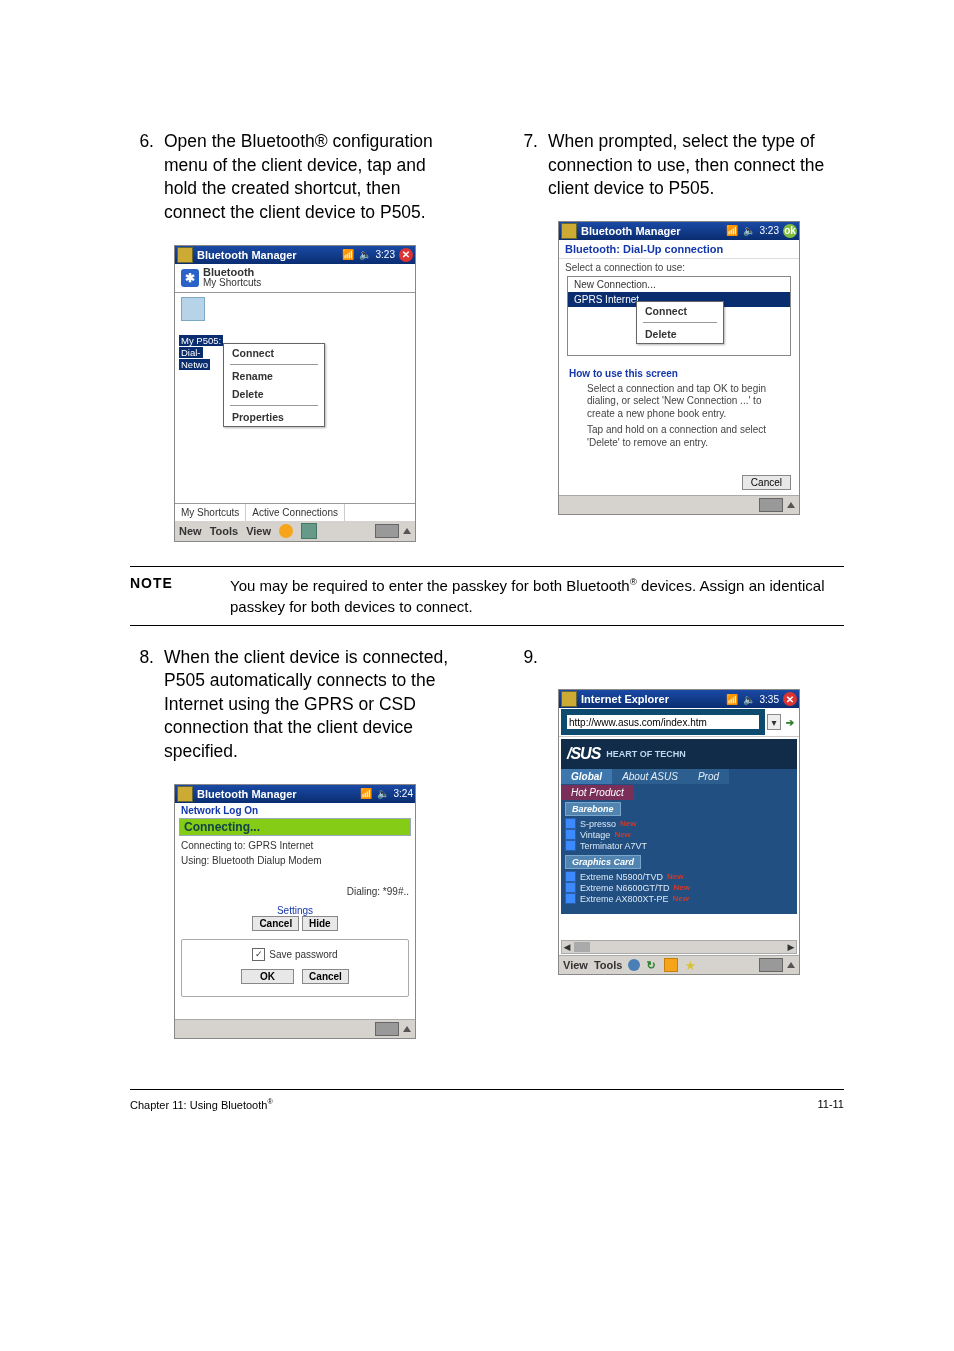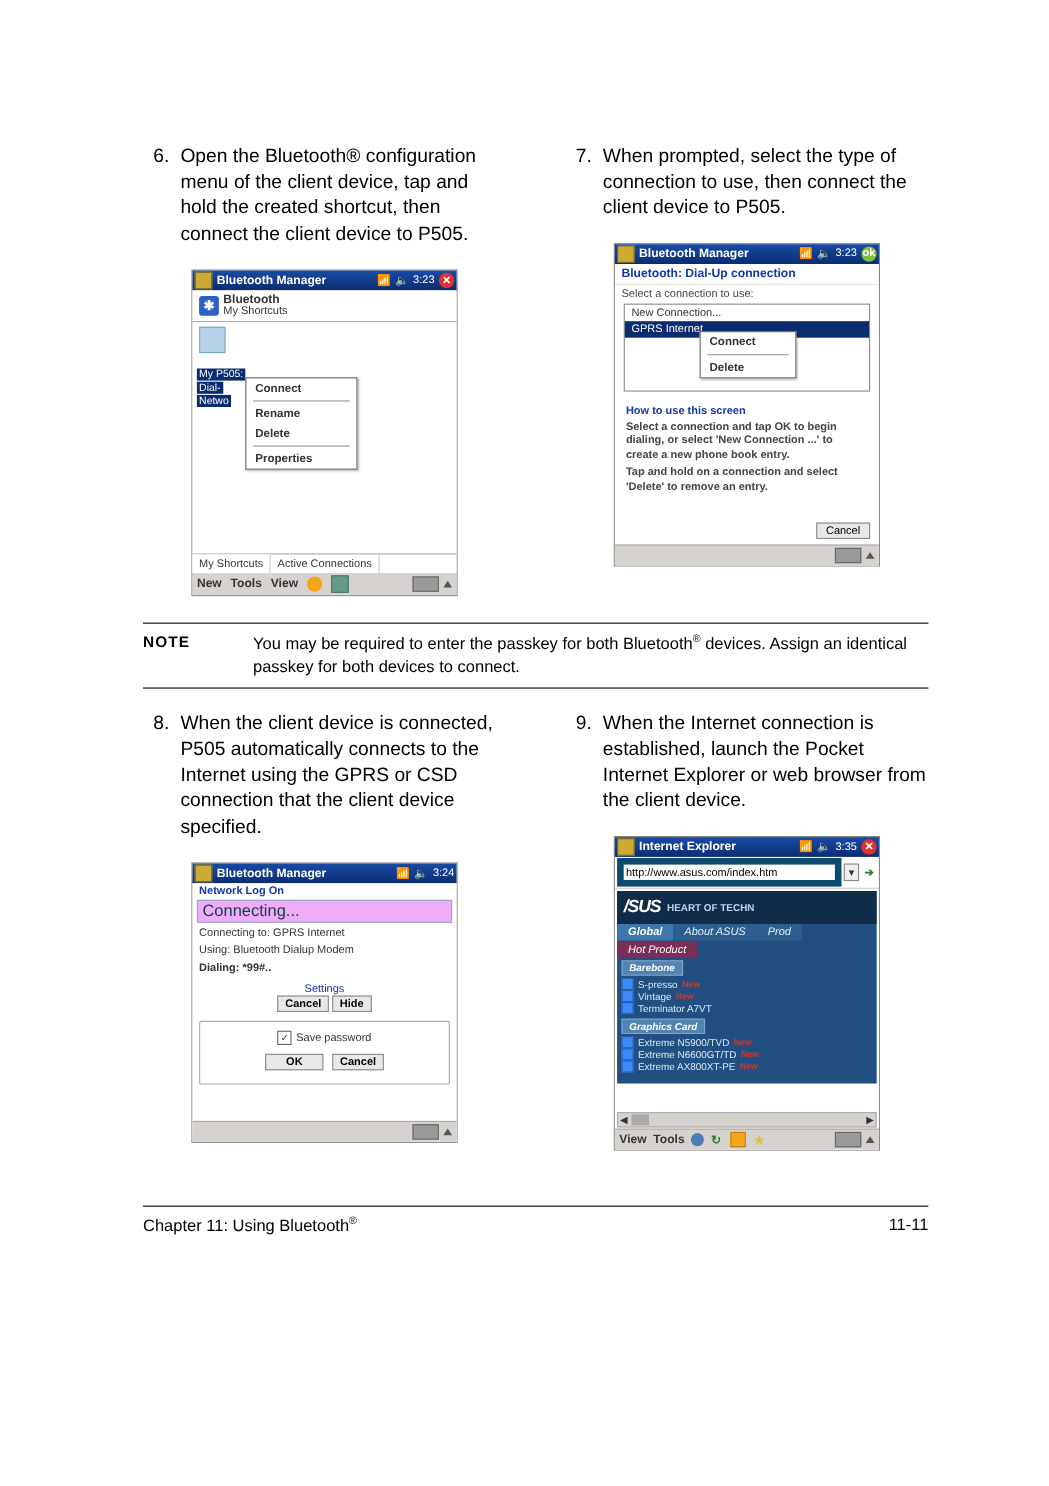--- a/index.html
+++ b/index.html
@@ -183,21 +183,21 @@
   .ctxmenu2 div { padding: 3px 8px; font-weight: bold;}
   .ctxmenu2 hr { margin: 2px 6px; border:none; border-top:1px solid #999;}
   .group-lbl {
     color: #1336aa;
     font-weight: bold;
     font-size: 10px;
     margin: 12px 10px 2px 10px;
     display:block;
     position: relative;
   }
-  .help-text { font-size: 10px; color:#444; margin: 4px 10px; line-height:1.25;font-weight:bold;}
+  .help-text { font-size: 10px; color:#444; margin: 4px 28px; line-height:1.25;}
   .cancel-btn7 {
     position: absolute; right: 8px; bottom: 24px;
     font-size: 10px; padding: 1px 8px;
     border: 1px solid #888; background: #e8e8e8;
   }
   .barbottom {
     position:absolute; bottom:0; left:0; right:0;
     height: 18px;
     background: #d6d3ce;
     border-top: 1px solid #aaa;
@@ -227,23 +227,23 @@
   .note-body {
     font-family: Arial, sans-serif;
     font-size: 15px;
     line-height: 1.4;
   }
   sup { font-size: 0.65em;}
 
   
   .content8 { height:235px; background:#fff; position:relative;}
   .s8-label { color:#1336aa; font-size:10px; font-weight:bold; padding:2px 6px 0;}
-  .s8-bar { background:#f0abfc; border:1px solid #9ab; margin:2px 4px 4px; padding:1px 4px; font-weight:normal; font-size:15px; color:#144;}
+  .s8-bar { background:#84cc16; border:1px solid #9ab; margin:2px 4px 4px; padding:1px 4px; font-weight:bold; font-size:12px; color:#144;}
   .s8-body { margin: 4px 6px; font-size:10px; color:#333;}
-  .s8-dial { text-align:left; font-weight:bold; margin-top:6px;}
+  .s8-dial { text-align:right; font-weight:normal; margin-top:20px;}
   .s8-row { display:flex; justify-content:flex-start; align-items:center; margin:8px 6px 0;flex-direction:column;}
   .s8-row .lnk { color:#1336aa; font-size:10px;}
   .btn10 {
     font-size:10px; padding:1px 6px;
     border:1px solid #888; background:#e8e8e8; font-weight:bold;
   }
   .s8-inner {
     margin:8px 6px 0;
     padding:8px 10px 12px;
     border:1px solid #aaa;
@@ -337,21 +337,21 @@
   .ic-home { width:12px; height:12px; background:#f6a51b; display:inline-block; border:1px solid #c77f0a;}
   .ic-star { color:#d9c23b; font-size:13px;}
 
   
   .footer {
     margin-top: 50px;
     border-top: 1px solid #000;
     display:flex; justify-content:space-between;
     padding-top: 8px;
     font-family: Arial, sans-serif;
-    font-size: 15px;
+    font-size: 11px;
   }
 </style>
 </head>
 <body>
 
 <div class="page">
 
   <div class="steps-row">
 
     <div class="step-col">
@@ -512,21 +512,20 @@
               <span class="up-arrow"></span>
             </div>
           </div>
         </div>
       </div>
     </div>
 
     <div class="step-col">
       <div class="step-text">
         <span class="step-num">9.</span>
-        <span>When the Internet connection is established, launch the Pocket Internet Explorer or web browser from the client device.</span>
       </div>
 
       <div class="shot-wrap">
         <div class="shot">
           <div class="titlebar">
             <span class="flag"></span>
             <span class="tb-title">Internet Explorer</span>
             <span class="tb-icons">
               <span>📶</span>
               <span>🔈</span>

